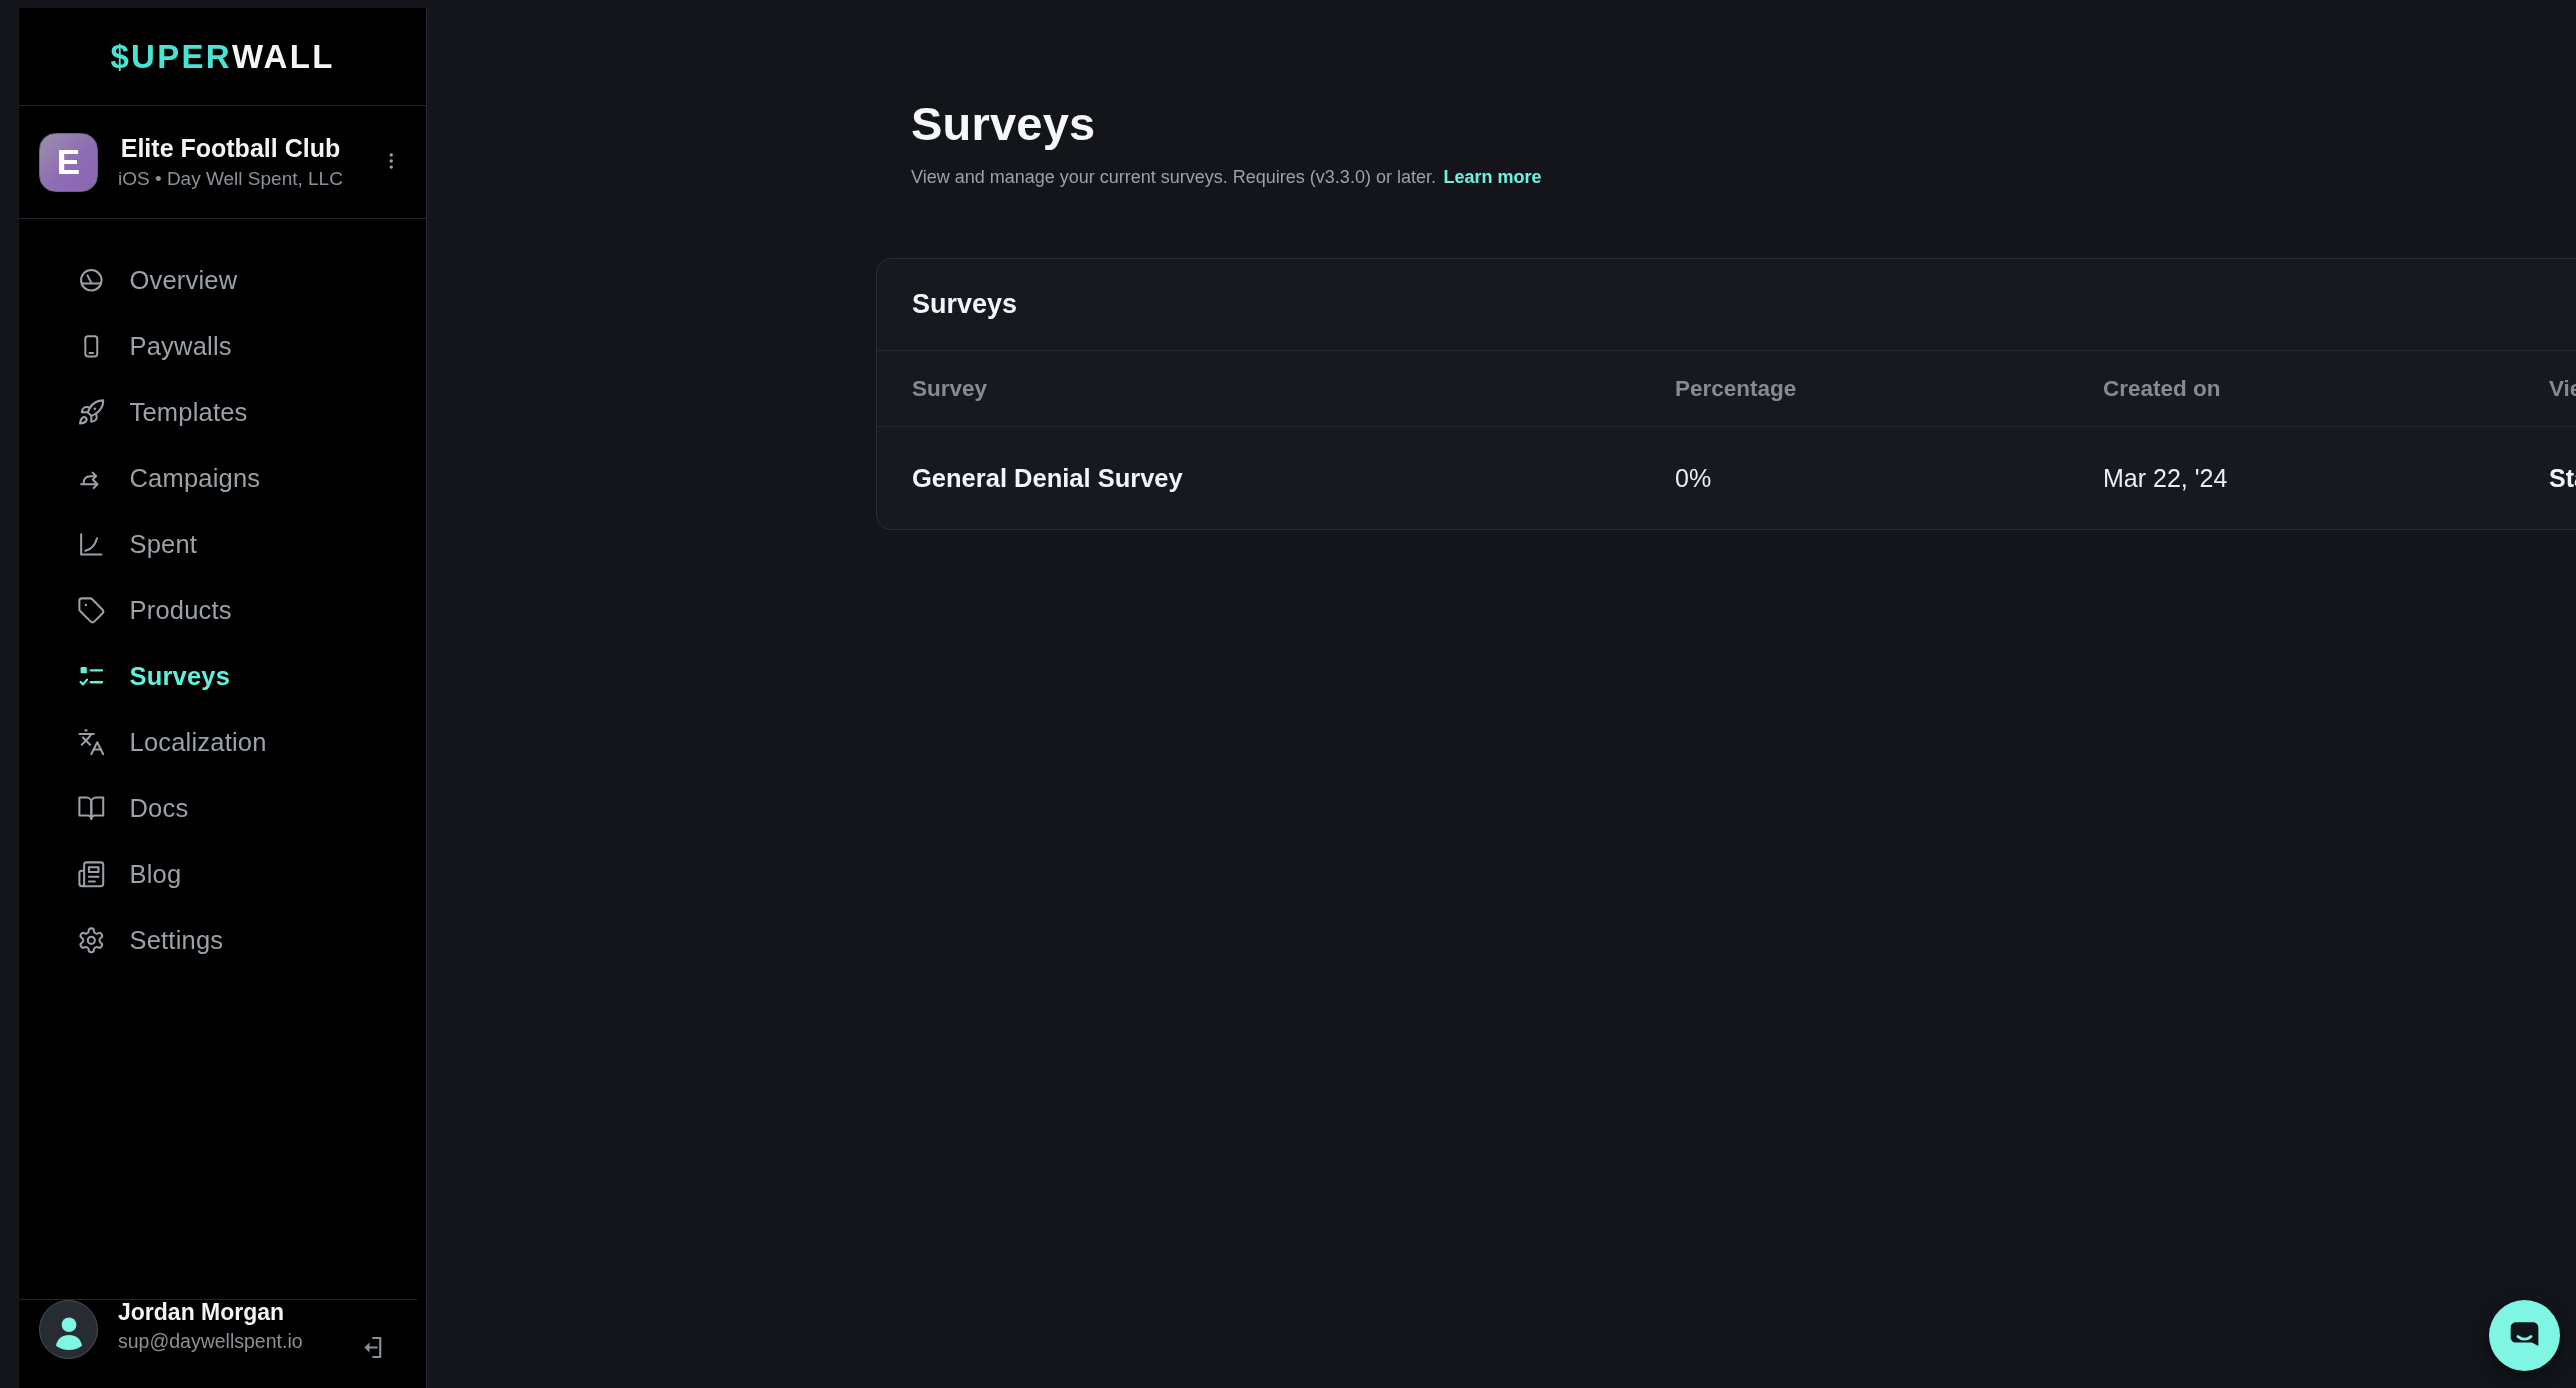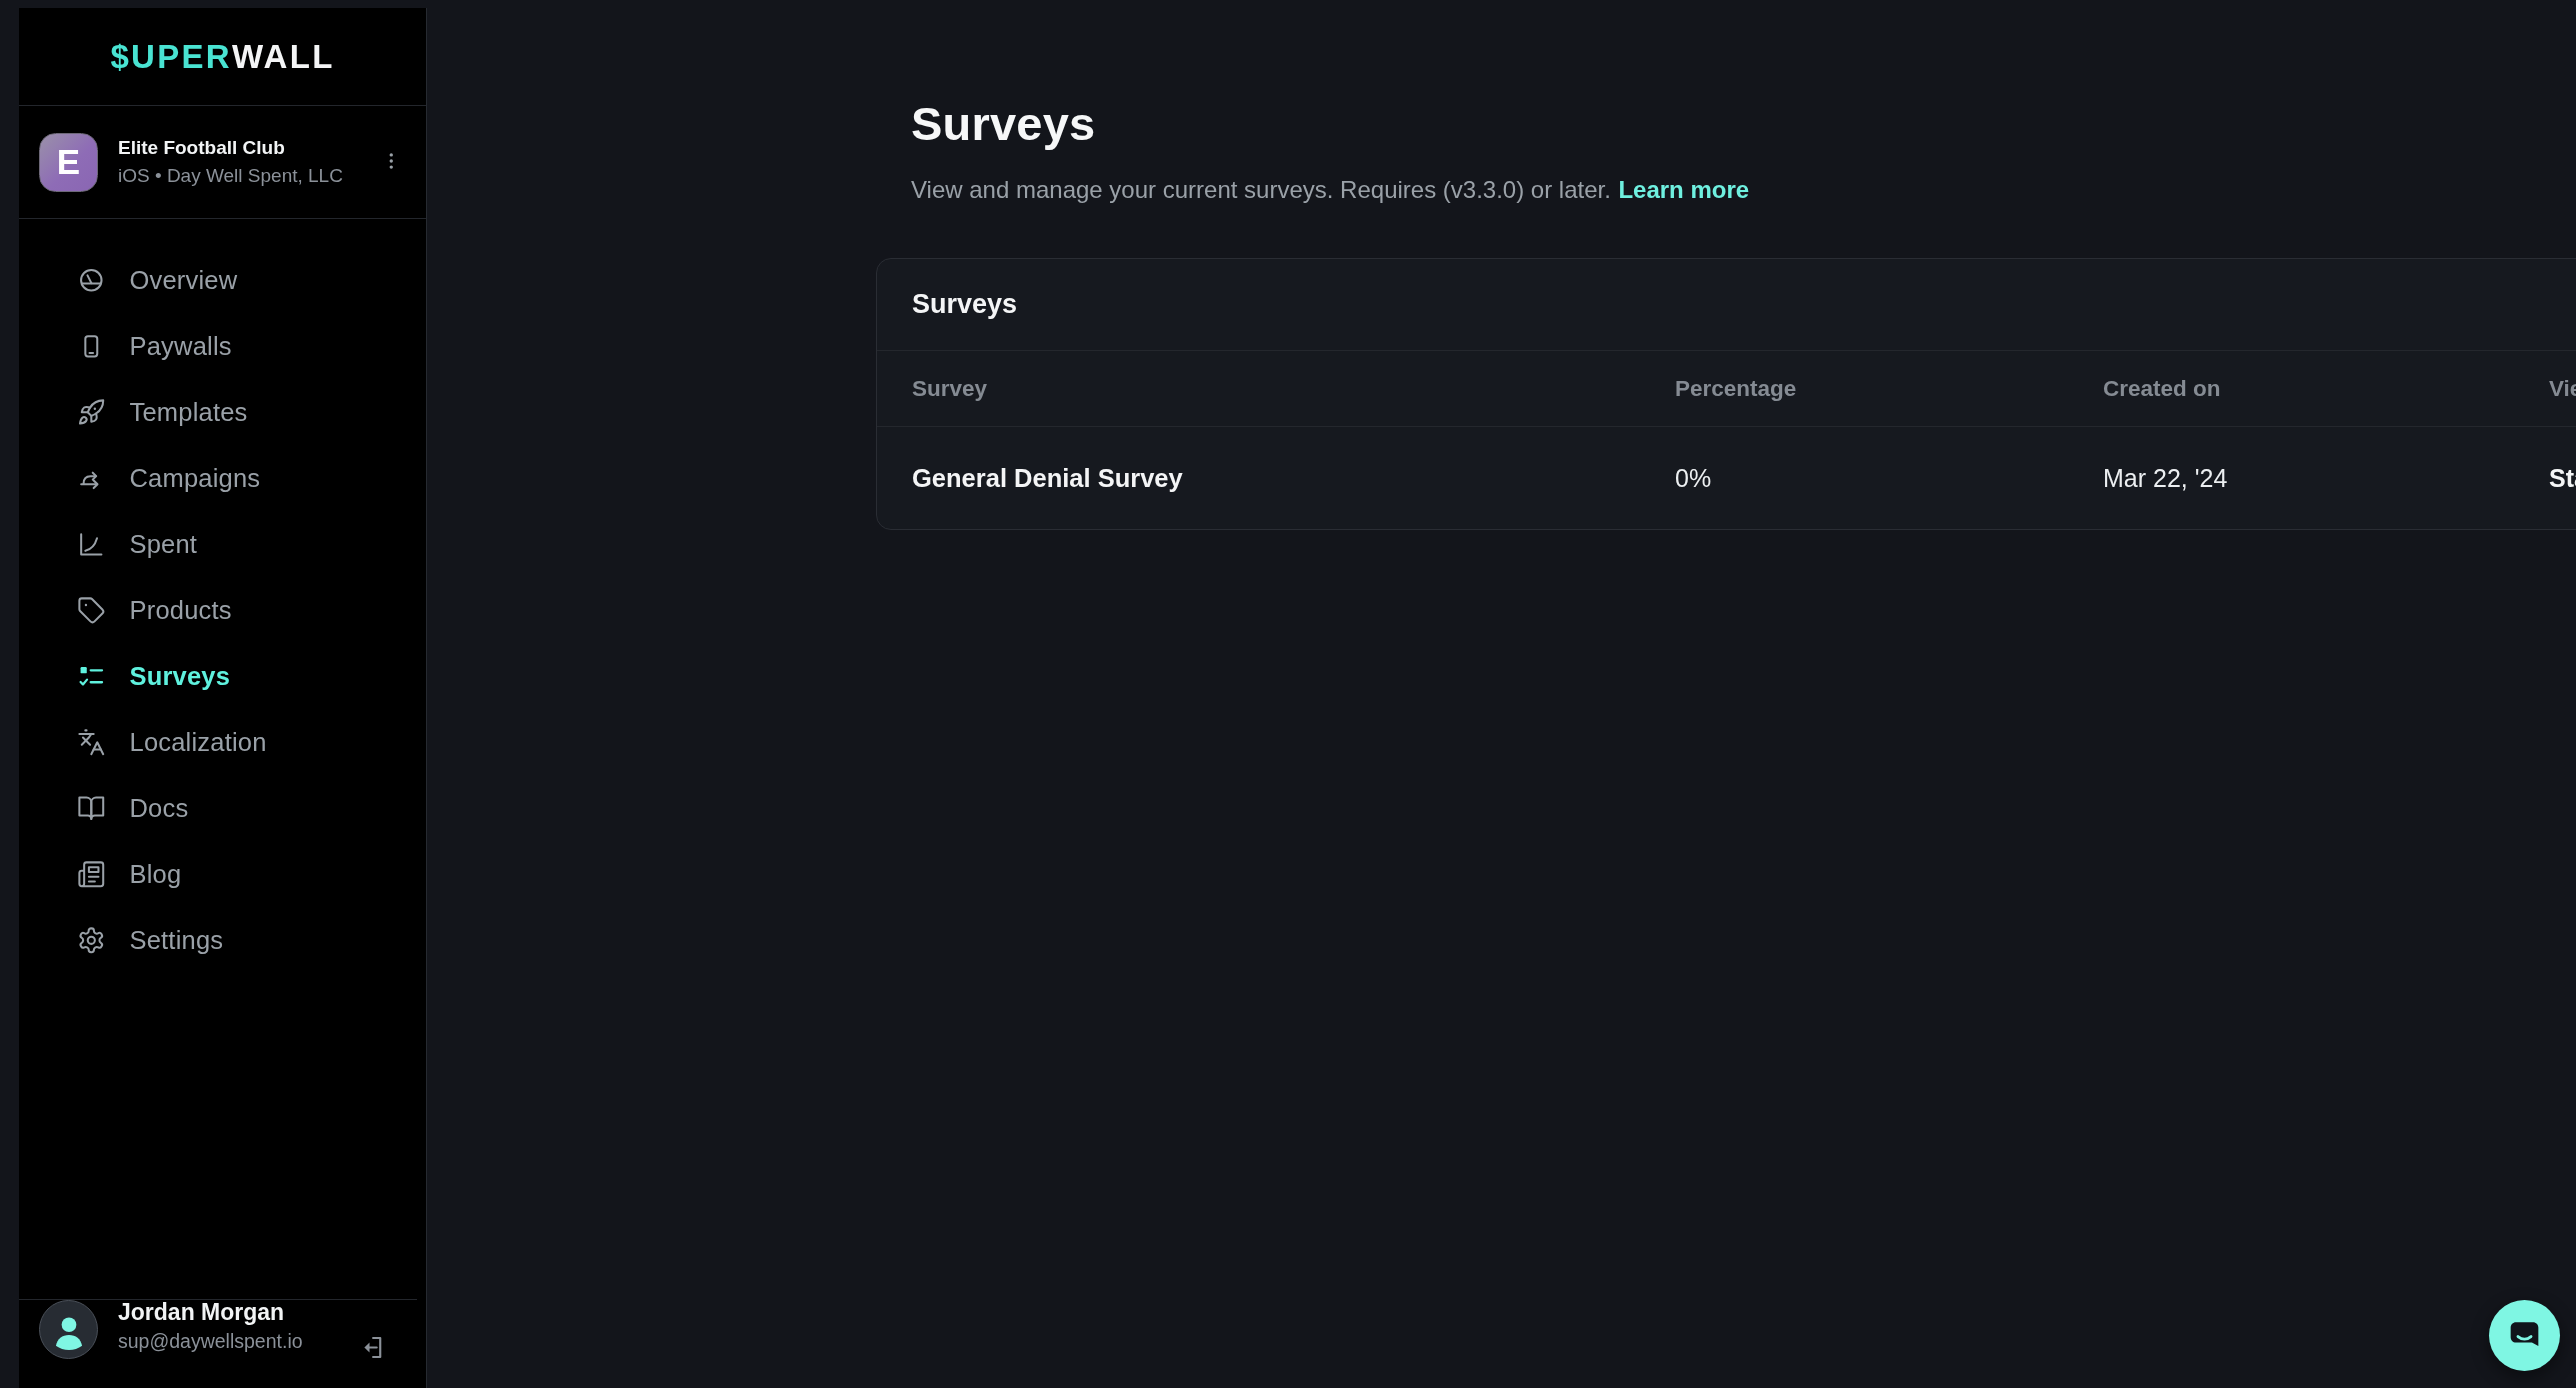--- a/index.html
+++ b/index.html
@@ -29,21 +29,21 @@
     border-bottom:0.8px solid #23262c; cursor:pointer; position:relative;
   }
   .ws-avatar {
     width:59px; height:59px; border-radius:16.5px; flex:none;
     background:linear-gradient(135deg,#9a91a9 0%,#8e6cb6 55%,#8a66b3 100%);
     border:1.5px solid #6d6878;
     display:flex; align-items:center; justify-content:center;
     font-size:35px; font-weight:700; color:#fff;
   }
   .ws-text { margin-left:20px; min-width:0; }
-  .ws-name { font-size:19px; font-weight:600; color:#f2f4f5; line-height:1.15; }
+  .ws-name { font-size:25px; font-weight:600; color:#f2f4f5; line-height:1.15;text-align:center; }
   .ws-meta { font-size:19px; color:#8b9199; margin-top:5.3px; font-weight:500; }
   .ws-dots { position:absolute; right:19.5px; top:50%; transform:translateY(-50%); cursor:pointer; padding:4.5px; }
 
   .nav { position:absolute; top:211px; left:0; width:408px; padding-top:28.6px; }
   .nav-item {
     height:66px; display:flex; align-items:center; padding-left:56px;
     color:#9aa1a8; cursor:pointer;
   }
   .nav-item .icon { width:32px; height:32px; display:flex; align-items:center; justify-content:center; flex:none; }
   .nav-item .icon svg { width:28.6px; height:28.6px; }
@@ -62,21 +62,21 @@
     display:flex; align-items:center; justify-content:center; overflow:hidden;
   }
   .user-text { margin-left:20px; }
   .user-name { font-size:23px; font-weight:600; color:#f2f4f5; line-height:1.1; }
   .user-email { font-size:19.5px; color:#8b9199; margin-top:4.5px; }
   .logout-btn { position:absolute; right:28.6px; top:50%; transform:translateY(-50%); cursor:pointer; padding:3px; }
 
   
   .main { position:absolute; left:408px; top:0; right:0; bottom:0; }
   .page-title { position:absolute; left:503px; top:96px; font-size:47px; font-weight:600; color:#f6f7f8; letter-spacing:0.2px; }
-  .page-subtitle { position:absolute; left:503px; top:176px; font-size:24px; color:#9aa1a8; font-weight:400; }
+  .page-subtitle { position:absolute; left:503px; top:167px; font-size:18px; color:#9aa1a8; font-weight:400; }
   .learn-more { color:#6ff0e0; font-weight:600; cursor:pointer; margin-left:7.5px; }
 
   .card {
     position:absolute; left:468px; top:258px; width:2065px; height:272px;
     background:#16191f; border:0.8px solid #2a2d34; border-radius:15px;
   }
   .card-header {
     height:92px; display:flex; align-items:center; justify-content:space-between;
     padding:0 19.5px 0 35px; border-bottom:0.8px solid #24272d;
   }

